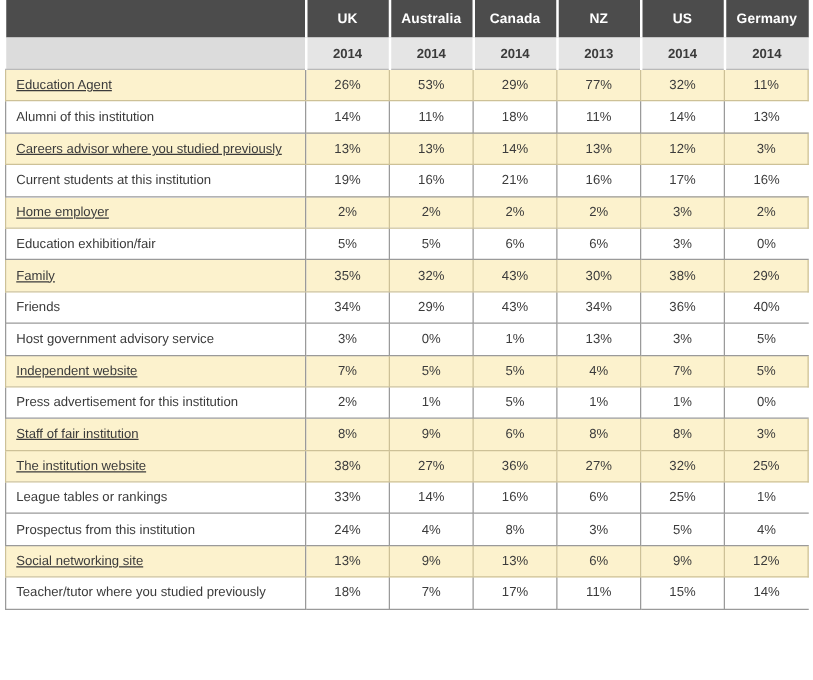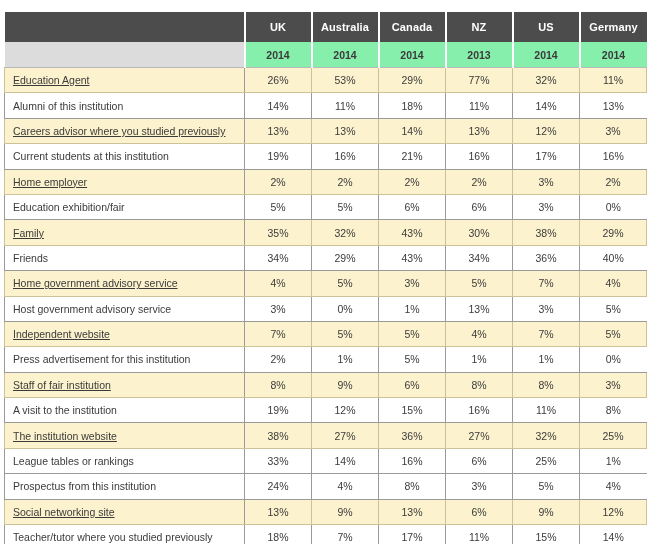--- a/index.html
+++ b/index.html
@@ -13,21 +13,21 @@
     font-family: "Liberation Sans", sans-serif;
     overflow: hidden;
   }
 
   #page {
     position: relative;
     width: 650px;
     height: 544px;
     background: #ffffff;
     box-sizing: border-box;
-    padding: 12px 4px 0 4px;
+    padding: 0 4px 0 4px;
   }
 
   table.data-table {
     width: 642px;
     border-collapse: collapse;
     table-layout: fixed;
     font-size: 10.5px;
     color: #3b3b3b;
   }
 
@@ -48,21 +48,21 @@
     letter-spacing: .1px;
   }
   tr.head-countries th.corner {
     background: #4c4c4c;
     border-right: 2px solid #ffffff;
   }
   tr.head-countries th:last-child { border-right: none; }
 
   
   tr.head-years th {
-    background: #86efac;
+    background: #e5e5e5;
     color: #3b3b3b;
     font-weight: bold;
     font-size: 10.5px;
     height: 25px;
     text-align: center;
     border-right: 2px solid #ffffff;
     border-bottom: 1px solid #b9b9b9;
     padding: 0;
   }
   tr.head-years th.corner-years {
@@ -218,29 +218,20 @@
         </tr>
         <tr class="plain">
           <td class="label">Friends</td>
           <td class="val">34%</td>
           <td class="val">29%</td>
           <td class="val">43%</td>
           <td class="val">34%</td>
           <td class="val">36%</td>
           <td class="val">40%</td>
         </tr>
-        <tr class="hl">
-          <td class="label">Home government advisory service</td>
-          <td class="val">4%</td>
-          <td class="val">5%</td>
-          <td class="val">3%</td>
-          <td class="val">5%</td>
-          <td class="val">7%</td>
-          <td class="val">4%</td>
-        </tr>
         <tr class="plain">
           <td class="label">Host government advisory service</td>
           <td class="val">3%</td>
           <td class="val">0%</td>
           <td class="val">1%</td>
           <td class="val">13%</td>
           <td class="val">3%</td>
           <td class="val">5%</td>
         </tr>
         <tr class="hl">
@@ -262,29 +253,20 @@
           <td class="val">0%</td>
         </tr>
         <tr class="hl">
           <td class="label">Staff of fair institution</td>
           <td class="val">8%</td>
           <td class="val">9%</td>
           <td class="val">6%</td>
           <td class="val">8%</td>
           <td class="val">8%</td>
           <td class="val">3%</td>
-        </tr>
-        <tr class="plain">
-          <td class="label">A visit to the institution</td>
-          <td class="val">19%</td>
-          <td class="val">12%</td>
-          <td class="val">15%</td>
-          <td class="val">16%</td>
-          <td class="val">11%</td>
-          <td class="val">8%</td>
         </tr>
         <tr class="hl">
           <td class="label">The institution website</td>
           <td class="val">38%</td>
           <td class="val">27%</td>
           <td class="val">36%</td>
           <td class="val">27%</td>
           <td class="val">32%</td>
           <td class="val">25%</td>
         </tr>

